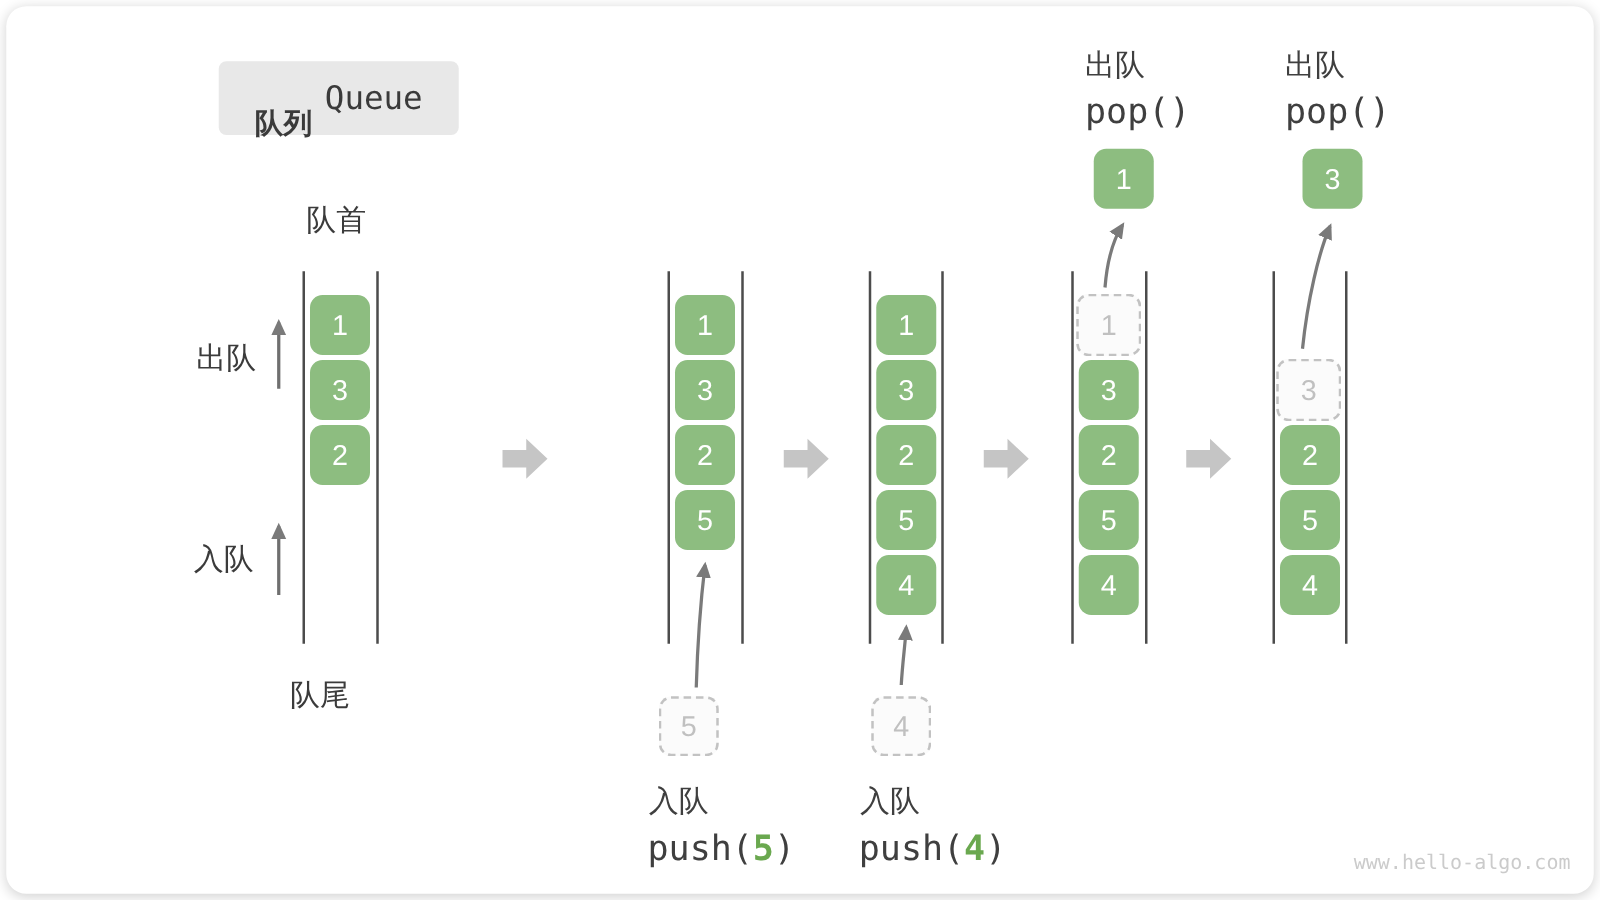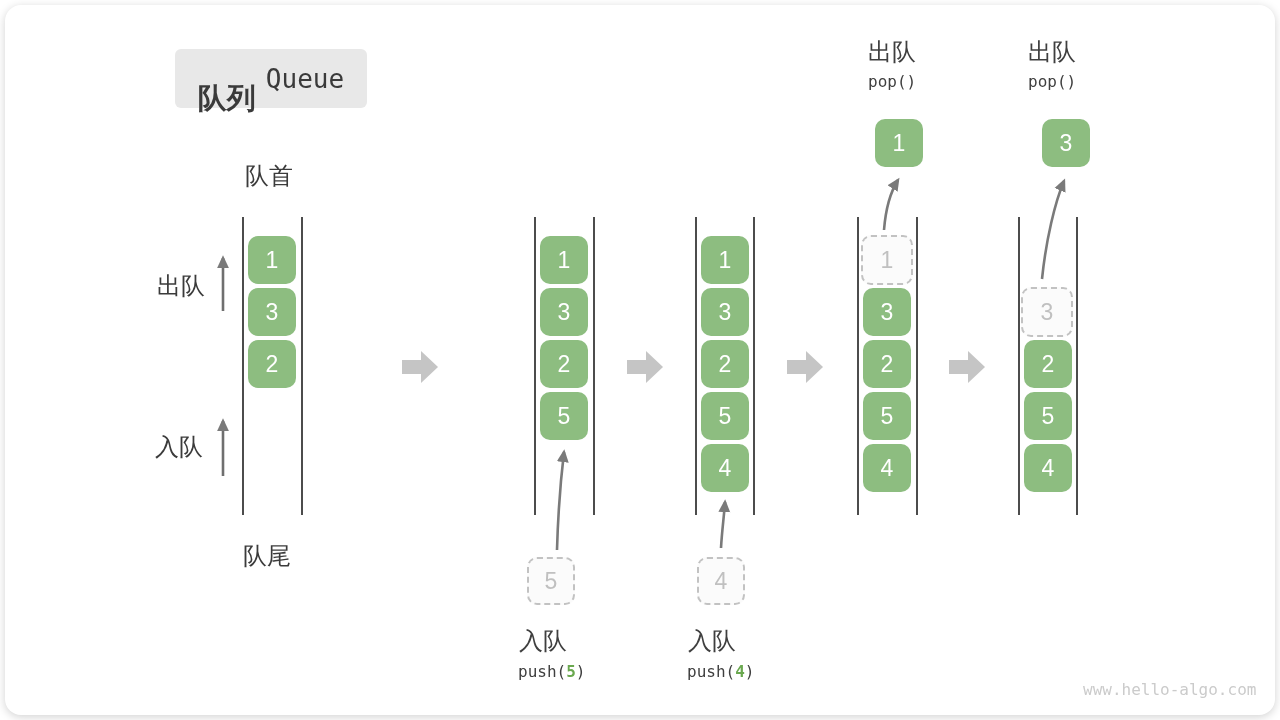--- a/index.html
+++ b/index.html
@@ -10,27 +10,27 @@
     box-shadow:0 2px 10px rgba(0,0,0,0.18);
   }
   .abs { position:absolute; }
 
   
   .title-box {
     position:absolute; left:170px; top:44px; width:192px; height:59px;
     background:#e8e8e8; border-radius:6px;
     display:flex; align-items:center; justify-content:center; gap:10px;
   }
-  .title-zh { font-size:29px; font-weight:bold; color:#3a3a3a;margin-top:40px; }
+  .title-zh { font-size:23px; font-weight:bold; color:#3a3a3a;margin-top:40px; }
   .title-en { font-family:"DejaVu Sans Mono", monospace; font-size:26px; color:#3a3a3a;text-align:center; }
 
   
   .zh-bold { font-size:24px; font-weight:normal; color:#3b3b3b; white-space:nowrap; }
   .zh      { font-size:24px; font-weight:normal; color:#3f3f3f; white-space:nowrap; }
-  .code    { font-family:"DejaVu Sans Mono", monospace; font-size:16px; color:#3f3f3f; white-space:nowrap; }
+  .code    { font-family:"DejaVu Sans Mono", monospace; font-size:28px; color:#3f3f3f; white-space:nowrap; }
   .code .arg { color:#6aa84f; font-weight:bold; }
 
   
   .col-line { position:absolute; top:212px; height:298px; width:2px; background:#4c4c4c; }
 
   .cell {
     position:absolute; width:48px; height:48px;
     background:#8dbd80; border-radius:10px;
     color:#ffffff; font-size:23px;
     display:flex; align-items:center; justify-content:center;
@@ -54,21 +54,21 @@
 <body>
 
 <div class="card">
 
   <div class="title-box">
     <span class="title-zh">队列</span>
     <span class="title-en">Queue</span>
   </div>
 
   <div class="abs zh-bold" style="left:240px; top:155px;">队首</div>
-  <div class="abs zh-bold" style="left:238px; top:535px;">队尾</div>
+  <div class="abs zh-bold" style="left:227px; top:535px;">队尾</div>
   <div class="abs zh-bold" style="left:152px; top:265px;">出队</div>
   <div class="abs zh-bold" style="left:150px; top:426px;">入队</div>
 
   <svg class="overlay">
     <defs>
       <marker id="ah" viewBox="0 0 10 10" refX="7.5" refY="5" markerWidth="5.2" markerHeight="5.2" orient="auto-start-reverse">
         <path d="M0,0.6 L9.5,5 L0,9.4 z" fill="#7a7a7a"></path>
       </marker>
     </defs>
 

